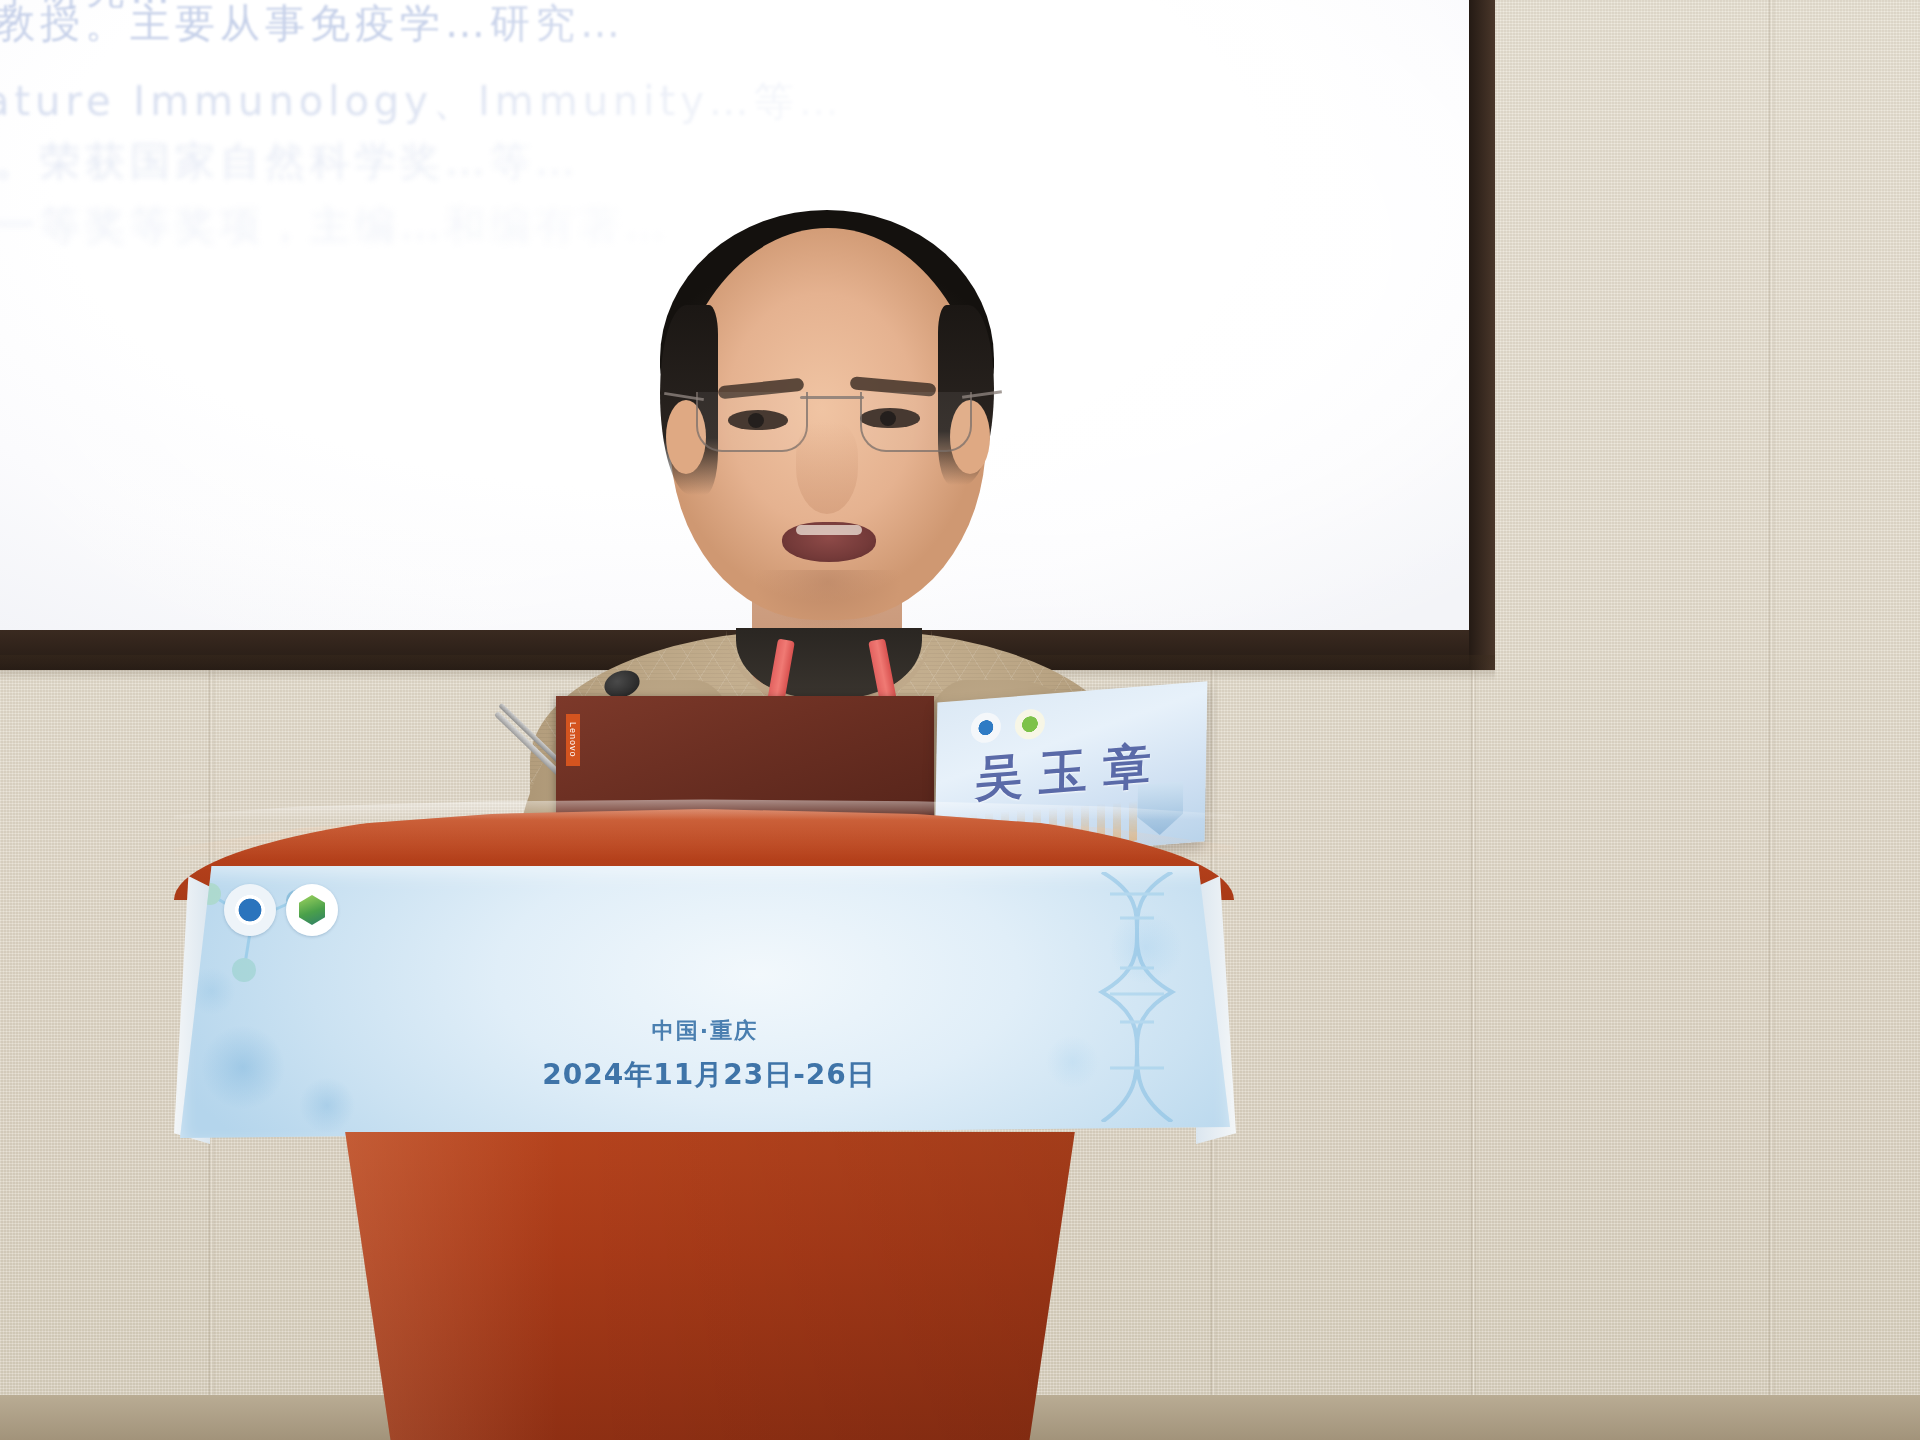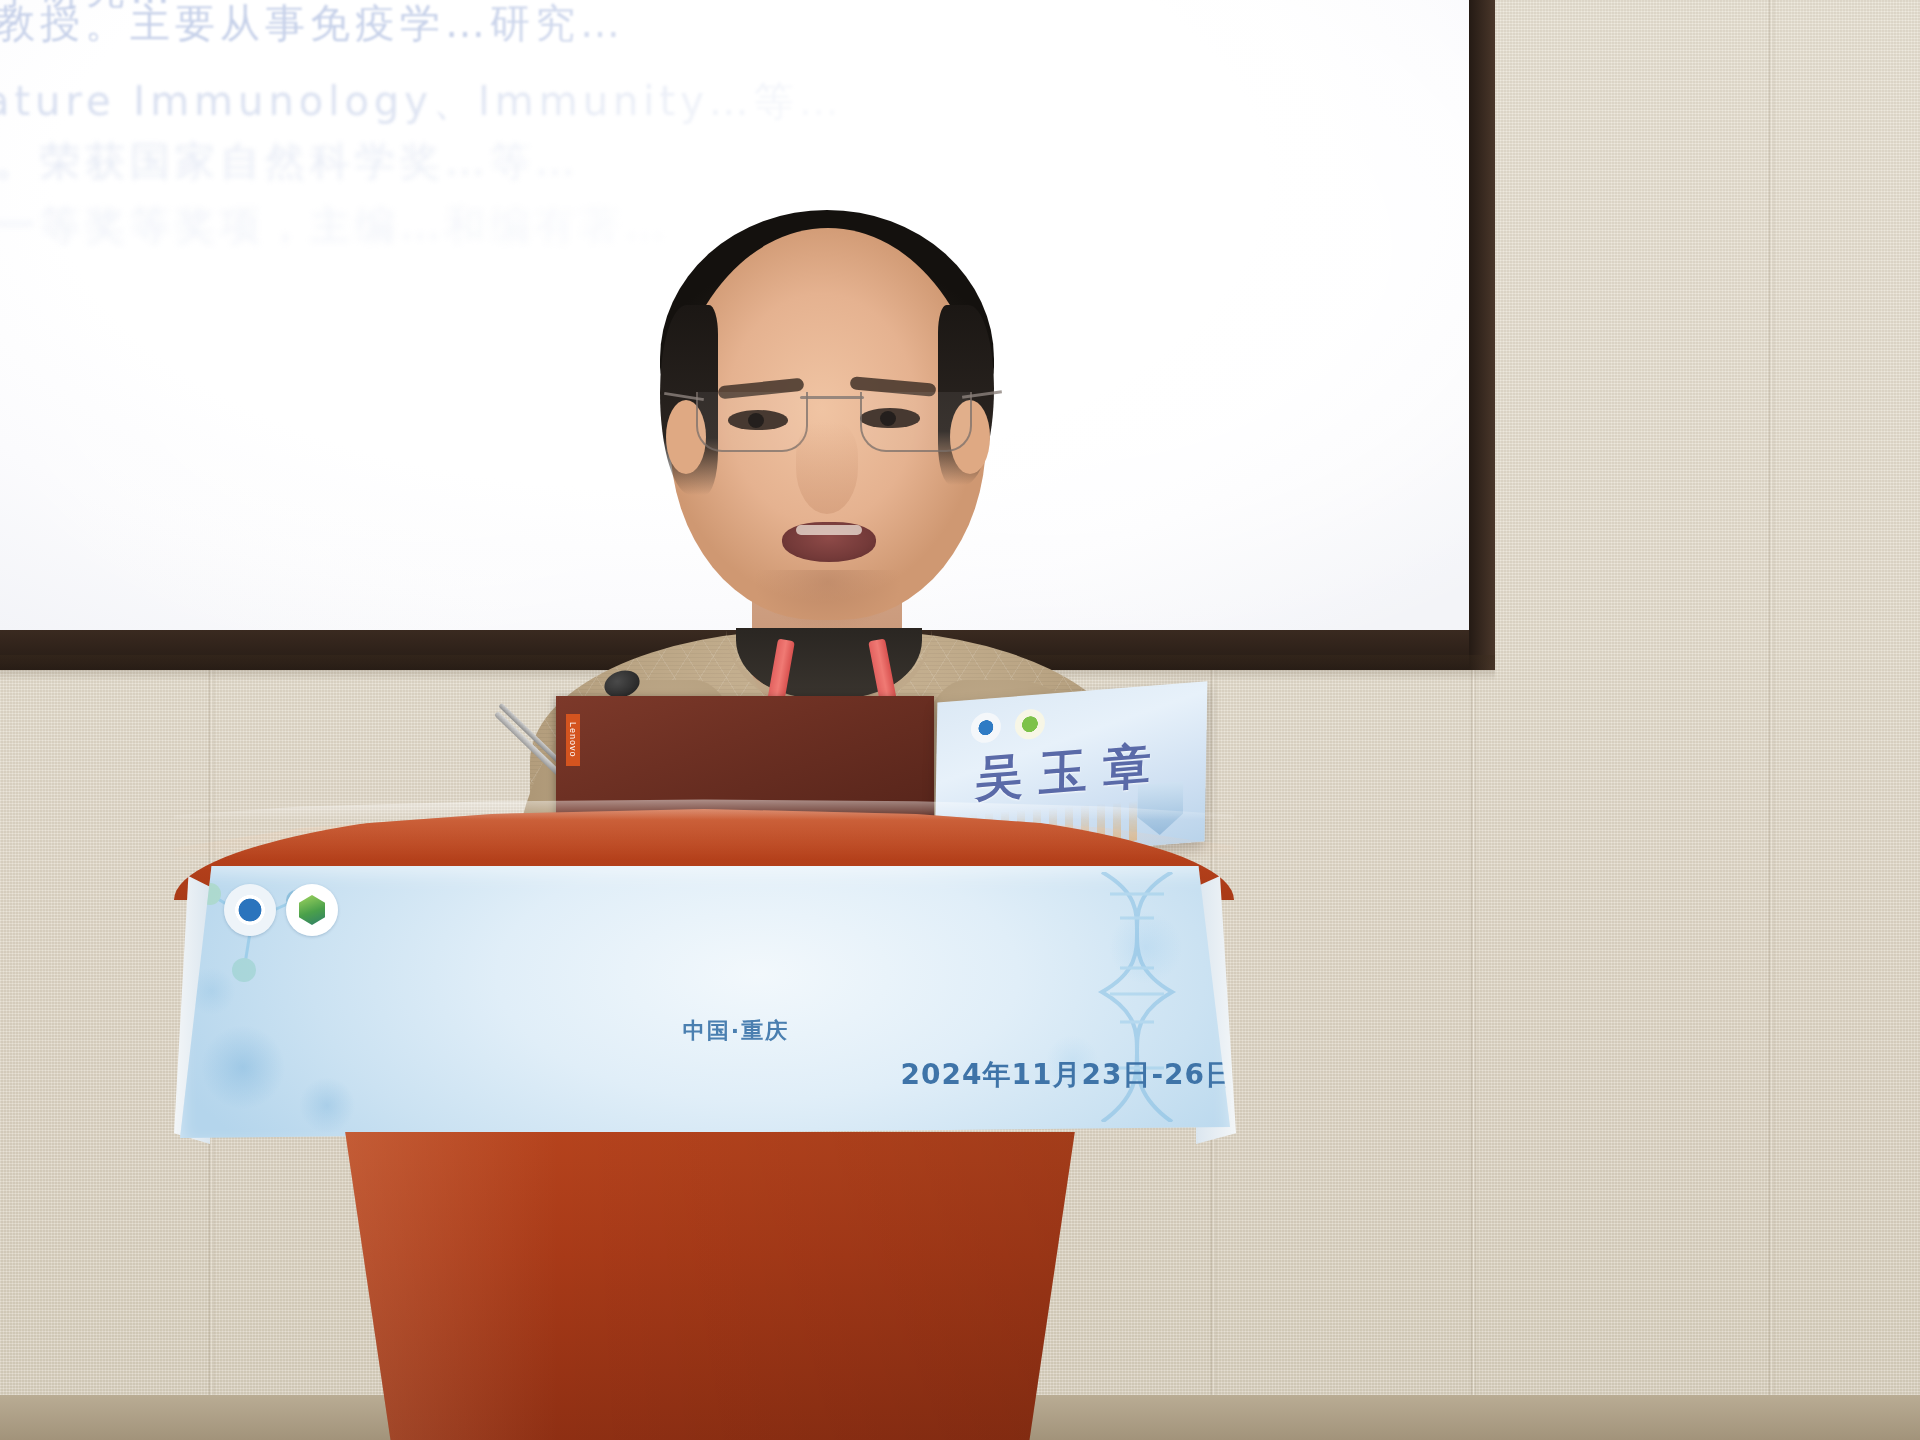--- a/index.html
+++ b/index.html
@@ -273,24 +273,23 @@
     font-family:"DejaVu Serif","Liberation Serif",serif;
     font-style:italic;
     background:linear-gradient(180deg,#7fd0e8 0%,#3b8fc4 45%,#2a6fa8 100%);
     -webkit-background-clip:text;background-clip:text;color:transparent;
     text-shadow:0 2px 5px rgba(160,210,235,.55);
   }
   .banner-city{
     position:absolute;left:0;top:150px;width:100%;text-align:center;
     font-size:22px;letter-spacing:2px;color:#4a7fb0;font-weight:600;
     font-family:"DejaVu Sans","Liberation Sans",sans-serif;
-    padding-left:31px;
   }
   .banner-date{
-    position:absolute;left:4px;top:190px;width:100%;text-align:right;
+    position:absolute;left:4px;top:190px;width:100%;text-align:center;
     font-size:28px;letter-spacing:1px;color:#3f74a8;font-weight:700;
     font-family:"DejaVu Sans","Liberation Sans",sans-serif;
   }
   .podium-base{
     position:absolute;left:150px;top:352px;width:760px;height:310px;
     background:linear-gradient(180deg,#b5431d 0%,#a83a18 40%,#8e2f13 100%);
     clip-path:polygon(2% 0%,98% 0%,92% 100%,8% 100%);
   }
   .podium-base-hl{
     position:absolute;left:150px;top:352px;width:760px;height:310px;

